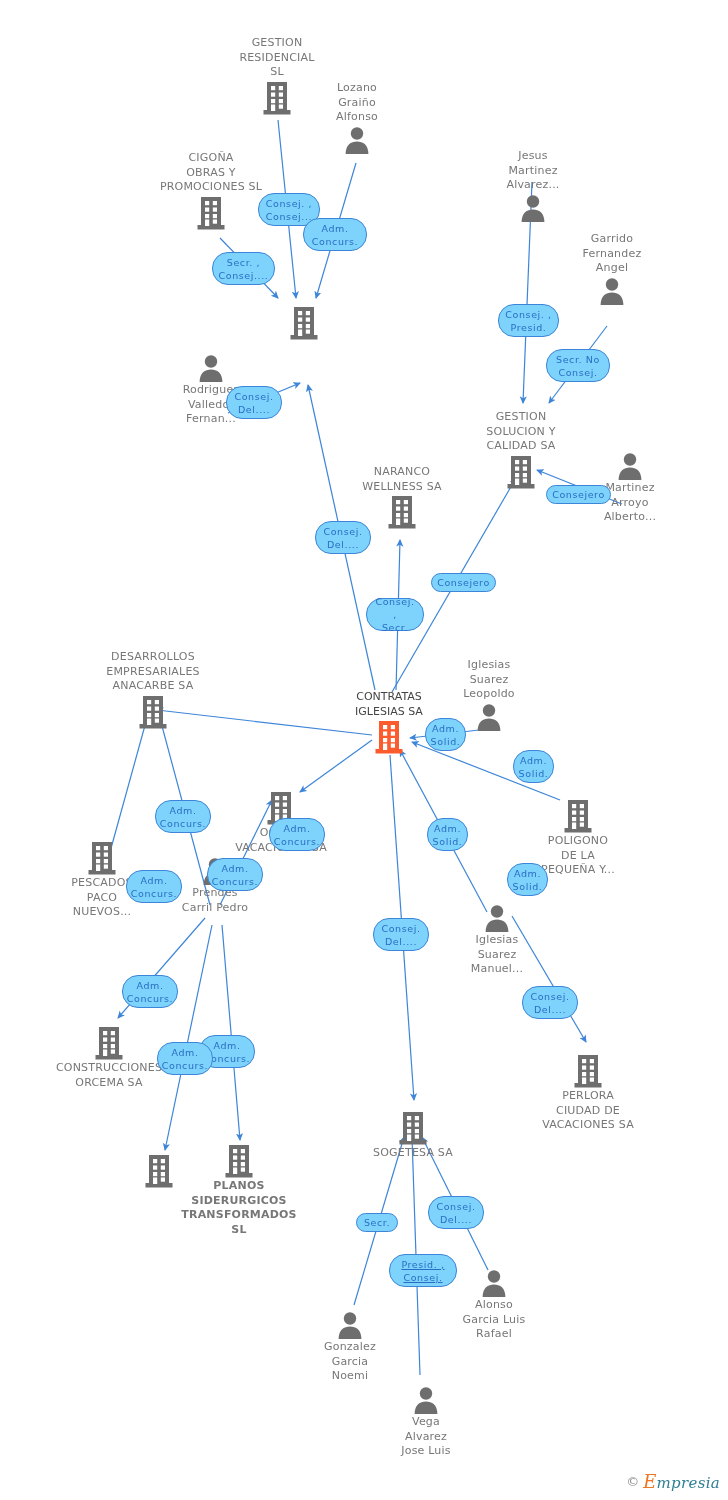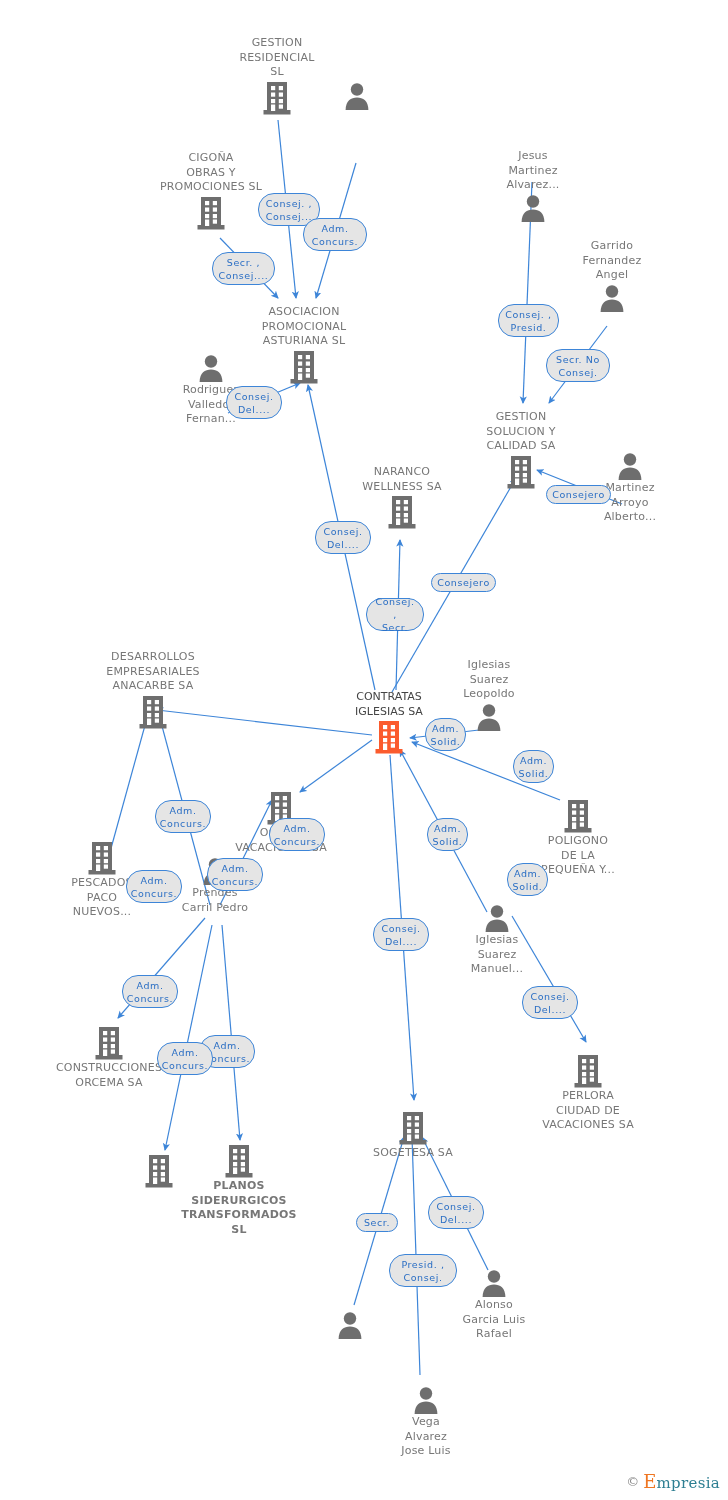--- a/index.html
+++ b/index.html
@@ -14,31 +14,31 @@
       white-space:pre-line;
   }
   .node.company .label{color:#777777;}
   .node.person  .label{color:#777777;}
   .node.focus .label{color:#444444;font-weight:normal;letter-spacing:0px;}
   .icon{display:block;margin:0 auto;}
 
   
   .chip{
     position:absolute;box-sizing:border-box;
-    border:1.4px solid #3d85d8;border-radius:16px;background:#e5e5e5;
+    border:1.4px solid #3d85d8;border-radius:16px;background:#7dd3fc;
     color:#2a6ec4;font-size:9.5px;line-height:13px;
     text-align:center;padding:3px 5px;white-space:pre-line;
     letter-spacing:.6px;
     box-shadow:0 0 0 0 rgba(0,0,0,0);
   }
   .chip.one-line{line-height:13px;}
 
   .watermark{position:absolute;right:8px;bottom:8px;display:flex;align-items:center;gap:4px;}
   .watermark .c{color:#8a8a8a;font-size:13px;}
-  .watermark .brand{font-family:"DejaVu Serif","Liberation Serif",serif;
+  .watermark .brand{font-family:"DejaVu Serif","Liberation Serif",serif;font-style:italic;
                     font-size:15px;color:#2e7f92;letter-spacing:.3px;}
   .watermark .brand .cap{color:#ef7622;font-size:18px;}
 </style>
 </head>
 <body>
 
 <div id="canvas">
   <svg class="edges" viewBox="0 0 728 1500">
     <defs>
       <marker id="arw" markerWidth="7" markerHeight="7" refX="5.6" refY="3" orient="auto">
@@ -89,20 +89,23 @@
             <rect x="9" y="12.5" width="4.2" height="4.2" fill="#fff"></rect>
             <rect x="16.8" y="12.5" width="4.2" height="4.2" fill="#fff"></rect>
             <rect x="9" y="19" width="4.2" height="4.2" fill="#fff"></rect>
             <rect x="16.8" y="19" width="4.2" height="4.2" fill="#fff"></rect>
             <rect x="9" y="24.5" width="4.2" height="6.5" fill="#fff"></rect>
             <rect x="16.8" y="24.5" width="4.2" height="4.2" fill="#fff"></rect>
           </svg>
         </div>
       </div>
       <div class="node person" style="left: 357px; top: 81px; width: 132px;">
+        <div class="label">Lozano
+Graiño
+Alfonso</div>
         <div>
           <svg class="icon" width="30" height="30" viewBox="0 0 30 30">
             <circle cx="15" cy="8.5" r="6.2" fill="#6e6e6e"></circle>
             <path d="M3.6 29 C3.6 19.8 9 16.4 15 16.4 C21 16.4 26.4 19.8 26.4 29 Z" fill="#6e6e6e"></path>
           </svg>
         </div>
       </div>
       <div class="node company" style="left: 211px; top: 151px; width: 132px;">
         <div class="label">CIGOÑA
 OBRAS Y
@@ -116,23 +119,20 @@
             <rect x="9" y="12.5" width="4.2" height="4.2" fill="#fff"></rect>
             <rect x="16.8" y="12.5" width="4.2" height="4.2" fill="#fff"></rect>
             <rect x="9" y="19" width="4.2" height="4.2" fill="#fff"></rect>
             <rect x="16.8" y="19" width="4.2" height="4.2" fill="#fff"></rect>
             <rect x="9" y="24.5" width="4.2" height="6.5" fill="#fff"></rect>
             <rect x="16.8" y="24.5" width="4.2" height="4.2" fill="#fff"></rect>
           </svg>
         </div>
       </div>
       <div class="node company" style="left: 304px; top: 305px; width: 132px;">
-        <div class="label">ASOCIACION
-PROMOCIONAL
-ASTURIANA SL</div>
         <div>
           <svg class="icon" width="30" height="36" viewBox="0 0 30 36">
             <rect x="5" y="2" width="20" height="29" fill="#6e6e6e"></rect>
             <rect x="1.5" y="30" width="27" height="4.5" fill="#6e6e6e"></rect>
             <rect x="9" y="6" width="4.2" height="4.2" fill="#fff"></rect>
             <rect x="16.8" y="6" width="4.2" height="4.2" fill="#fff"></rect>
             <rect x="9" y="12.5" width="4.2" height="4.2" fill="#fff"></rect>
             <rect x="16.8" y="12.5" width="4.2" height="4.2" fill="#fff"></rect>
             <rect x="9" y="19" width="4.2" height="4.2" fill="#fff"></rect>
             <rect x="16.8" y="19" width="4.2" height="4.2" fill="#fff"></rect>
@@ -156,21 +156,21 @@
         <div class="label">Jesus
 Martinez
 Alvarez...</div>
         <div>
           <svg class="icon" width="30" height="30" viewBox="0 0 30 30">
             <circle cx="15" cy="8.5" r="6.2" fill="#6e6e6e"></circle>
             <path d="M3.6 29 C3.6 19.8 9 16.4 15 16.4 C21 16.4 26.4 19.8 26.4 29 Z" fill="#6e6e6e"></path>
           </svg>
         </div>
       </div>
-      <div class="node person" style="left: 612px; top: 239px; width: 132px;">
+      <div class="node person" style="left: 612px; top: 232px; width: 132px;">
         <div class="label">Garrido
 Fernandez
 Angel</div>
         <div>
           <svg class="icon" width="30" height="30" viewBox="0 0 30 30">
             <circle cx="15" cy="8.5" r="6.2" fill="#6e6e6e"></circle>
             <path d="M3.6 29 C3.6 19.8 9 16.4 15 16.4 C21 16.4 26.4 19.8 26.4 29 Z" fill="#6e6e6e"></path>
           </svg>
         </div>
       </div>
@@ -447,20 +447,23 @@
 Garcia Luis
 Rafael</div>
       </div>
       <div class="node person" style="left: 350px; top: 1310px; width: 132px;">
         <div>
           <svg class="icon" width="30" height="30" viewBox="0 0 30 30">
             <circle cx="15" cy="8.5" r="6.2" fill="#6e6e6e"></circle>
             <path d="M3.6 29 C3.6 19.8 9 16.4 15 16.4 C21 16.4 26.4 19.8 26.4 29 Z" fill="#6e6e6e"></path>
           </svg>
         </div>
+        <div class="label">Gonzalez
+Garcia
+Noemi</div>
       </div>
       <div class="node person" style="left: 426px; top: 1385px; width: 132px;">
         <div>
           <svg class="icon" width="30" height="30" viewBox="0 0 30 30">
             <circle cx="15" cy="8.5" r="6.2" fill="#6e6e6e"></circle>
             <path d="M3.6 29 C3.6 19.8 9 16.4 15 16.4 C21 16.4 26.4 19.8 26.4 29 Z" fill="#6e6e6e"></path>
           </svg>
         </div>
         <div class="label">Vega
 Alvarez
@@ -508,21 +511,21 @@
 Concurs.</span></div>
       <div class="chip" style="left: 522px; top: 986px; width: 56px; height: 33px; display: flex; align-items: center; justify-content: center;"><span>Consej.
 Del....</span></div>
       <div class="chip" style="left: 199px; top: 1035px; width: 56px; height: 33px; display: flex; align-items: center; justify-content: center;"><span>Adm.
 Concurs.</span></div>
       <div class="chip" style="left: 157px; top: 1042px; width: 56px; height: 33px; display: flex; align-items: center; justify-content: center;"><span>Adm.
 Concurs.</span></div>
       <div class="chip one-line" style="left: 356px; top: 1213px; width: 42px; height: 19px; display: flex; align-items: center; justify-content: center;"><span>Secr.</span></div>
       <div class="chip" style="left: 428px; top: 1196px; width: 56px; height: 33px; display: flex; align-items: center; justify-content: center;"><span>Consej.
 Del....</span></div>
-      <div class="chip" style="left: 389px; top: 1254px; width: 68px; height: 33px; display: flex; align-items: center; justify-content: center;"><span>Presid. ,
+      <div class="chip" style="left: 389px; top: 1254px; width: 68px; height: 33px; display: flex; align-items: center; justify-content: center; text-decoration: underline;"><span>Presid. ,
 Consej.</span></div>
     </div>
 
   <div class="watermark">
     <span class="c">©</span>
     <span class="brand"><span class="cap">E</span><span>mpresia</span></span>
   </div>
 </div>
 
 </body></html>

